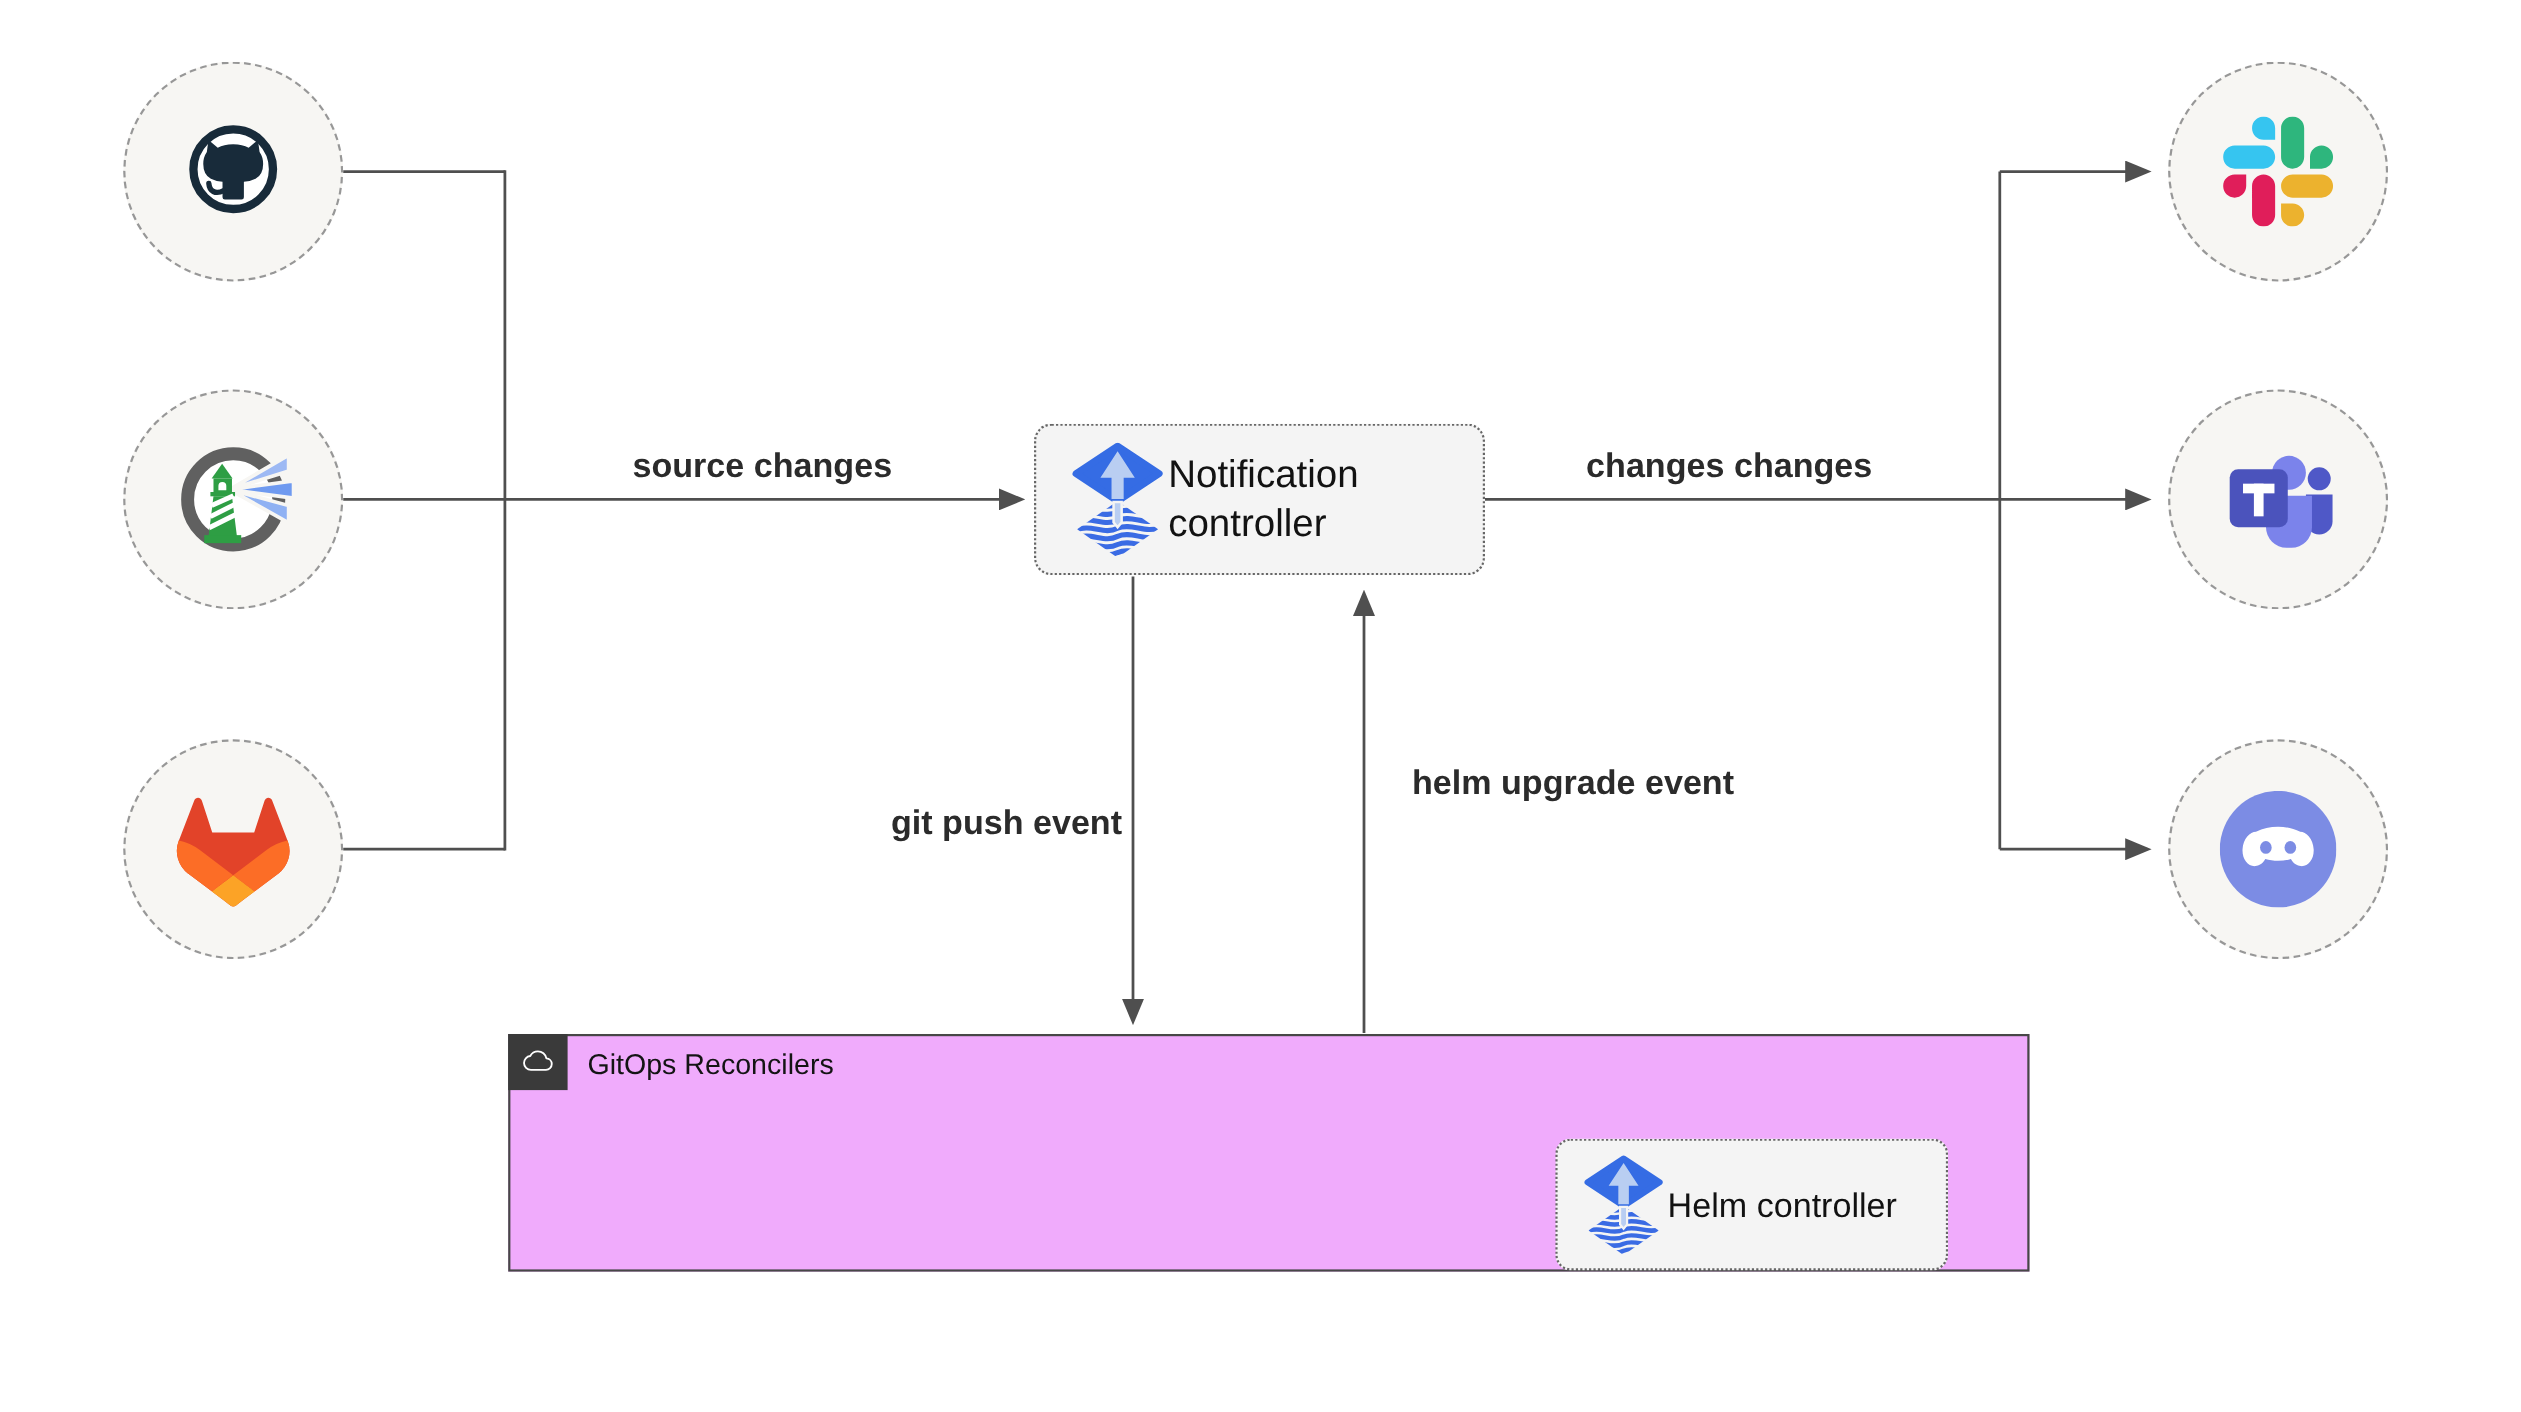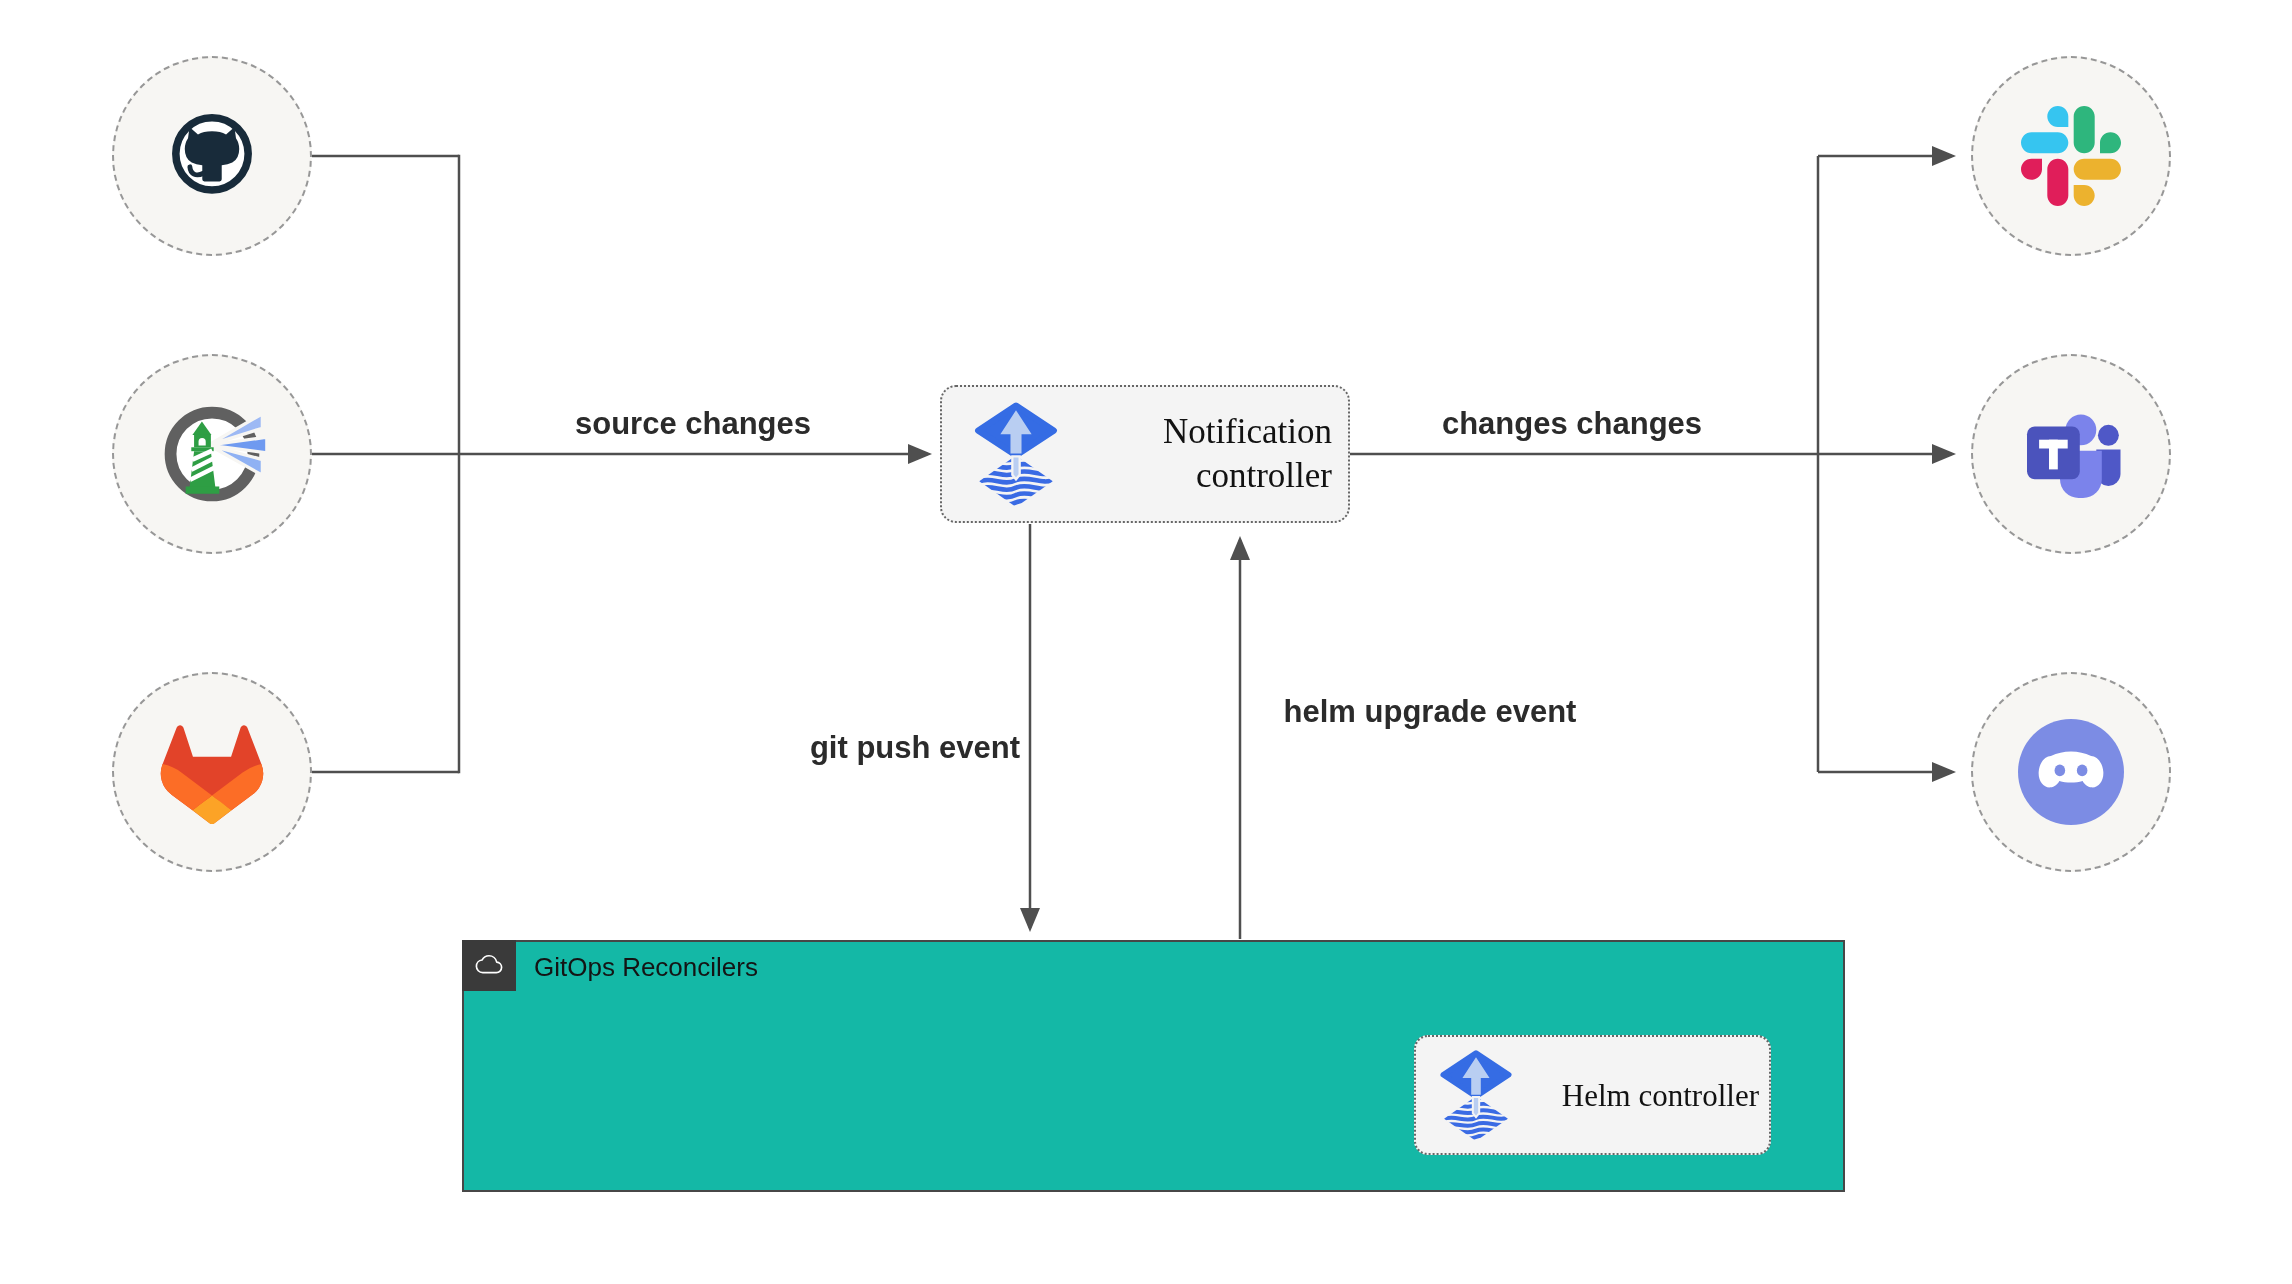--- a/index.html
+++ b/index.html
@@ -11,31 +11,31 @@
   .circle{
     position:absolute;width:200px;height:200px;border-radius:50%;
     border:2.5px dashed #979797;background:#f7f6f3;
     display:flex;align-items:center;justify-content:center;box-sizing:border-box;
   }
   .node{
     position:absolute;background:#f4f4f4;border:2.5px dotted #666;border-radius:16px;
     display:flex;align-items:center;box-sizing:border-box;padding:0 16px 0 28px;
   }
   .node .label{
-    flex:1;text-align:right;color:#121212;font-size:35px;line-height:44px;font-family:Liberation Serif, serif;
+    flex:1;text-align:left;color:#121212;font-size:35px;line-height:44px;
   }
   .notif{left:940px;top:385px;width:410px;height:138px;}
   .ctrl{width:357px;height:120px;border-radius:14px;padding:0 10px 0 20px;}
   .ctrl .label{font-size:31px;line-height:39px;}
   .edge-label{
     position:absolute;width:320px;text-align:center;color:#2b2b2b;font-size:31px;font-weight:bold;
   }
   .gitops{
-    position:absolute;left:462px;top:940px;width:1383px;height:252px;
-    border:2.5px solid #474747;background:#14b8a6;box-sizing:border-box;
+    position:absolute;left:462px;top:940px;width:1383px;height:216px;
+    border:2.5px solid #474747;background:#f0abfc;box-sizing:border-box;
   }
   .badge{
     position:absolute;left:-2.5px;top:-2.5px;width:54px;height:51px;background:#3a3a3a;
     display:flex;align-items:center;justify-content:center;
   }
   .gitops-title{
     position:absolute;left:70px;top:9px;font-size:26px;color:#141414;line-height:32px;
   }
   .hide{position:absolute;width:0;height:0;overflow:hidden;}
 </style>

